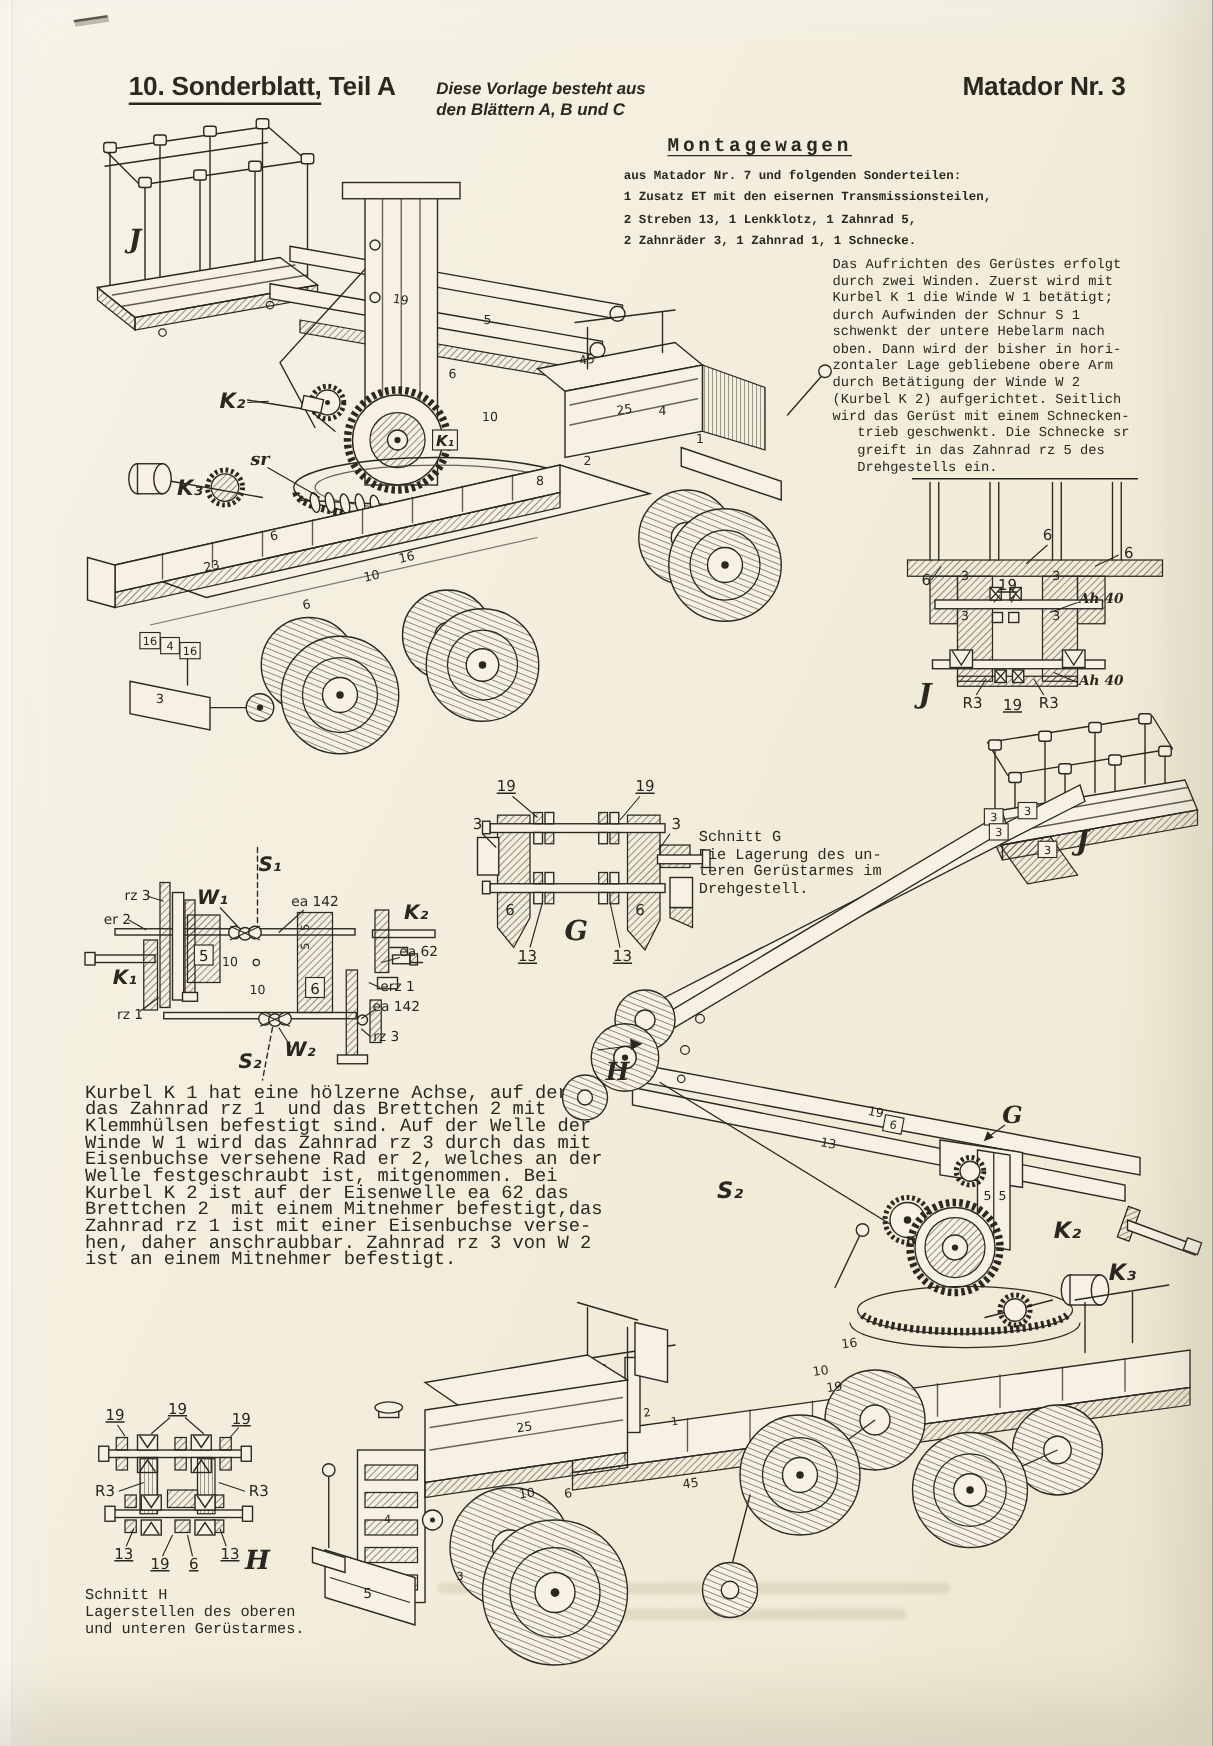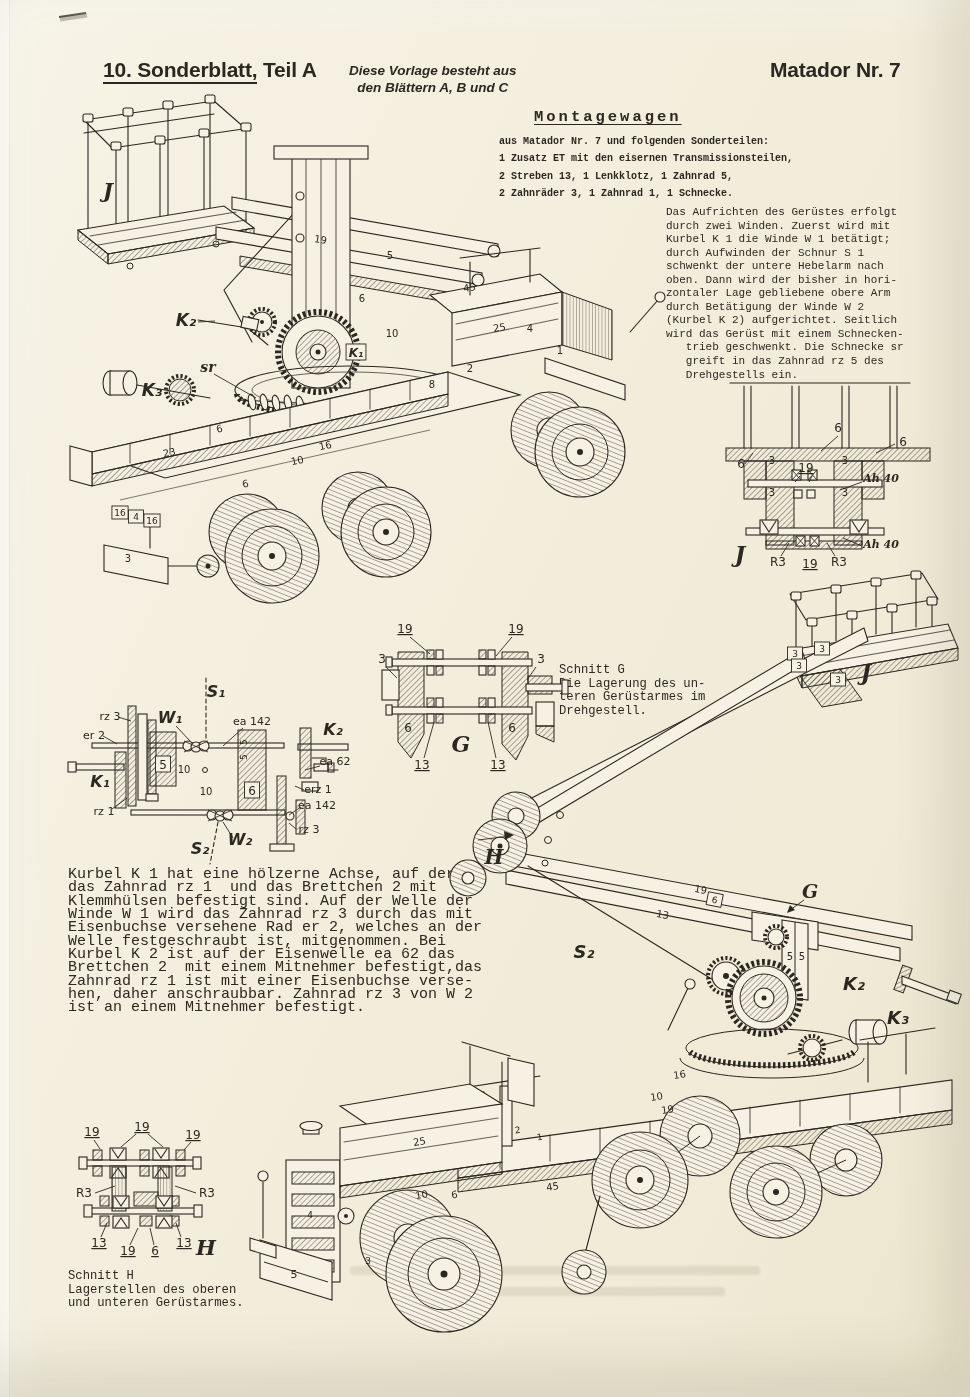--- a/index.html
+++ b/index.html
@@ -37,23 +37,23 @@
   .unl{text-decoration:underline;}
   .lblbox{fill:#f6f1e2;stroke:#2b2721;stroke-width:0.9;}
 </style>
 </head>
 <body>
 
 <div class="page">
   <div class="edge"></div>
 
   <div class="abs hdr" style="left:103px;top:58px;"><span class="ul">10. Sonderblatt,</span><span> Teil A</span></div>
-  <div class="abs note" style="left:349px;top:62px;text-align:center;">Diese Vorlage besteht aus
+  <div class="abs note" style="left:349px;top:62px;">Diese Vorlage besteht aus
 den Blättern A, B und C</div>
-  <div class="abs hdr" style="left:770px;top:58px;">Matador Nr. 7</div>
+  <div class="abs hdr" style="left:770px;top:58px;">Matador Nr. 3</div>
 
   <div class="abs mw-title" style="left:499px;top:108px;">Montagewagen</div>
   <div class="abs mono parts" style="left:499px;top:133px;">aus Matador Nr. 7 und folgenden Sonderteilen:
 1 Zusatz ET mit den eisernen Transmissionsteilen,
 2 Streben 13, 1 Lenkklotz, 1 Zahnrad 5,
 2 Zahnräder 3, 1 Zahnrad 1, 1 Schnecke.</div>
 
   <div class="abs mono para-r" style="left:666px;top:206px;">Das Aufrichten des Gerüstes erfolgt
 durch zwei Winden. Zuerst wird mit
 Kurbel K 1 die Winde W 1 betätigt;

